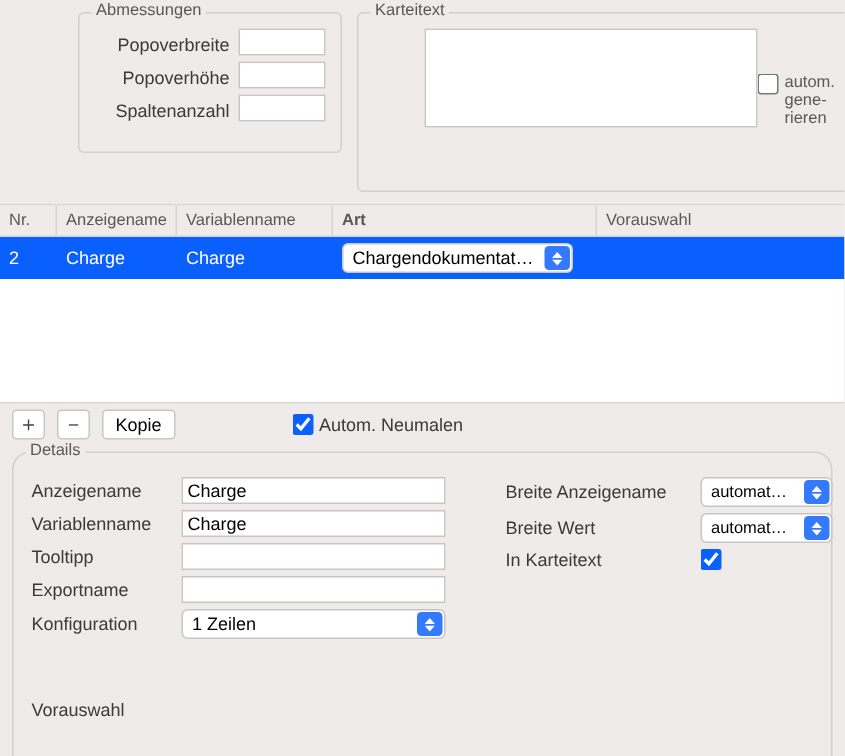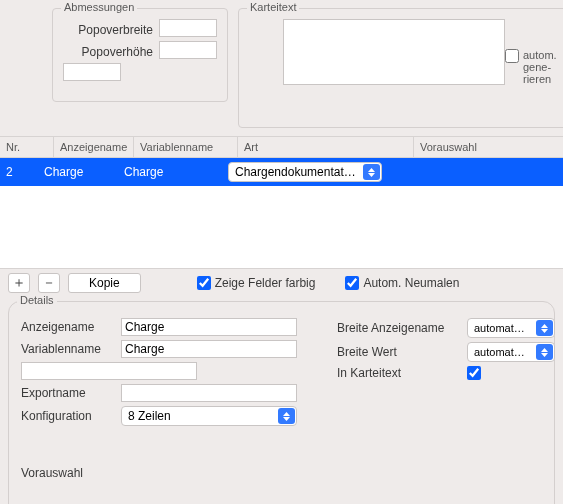--- a/index.html
+++ b/index.html
@@ -103,24 +103,24 @@
   display:flex;
   background: var(--bg);
   border-bottom: 1px solid #d7d3d2;
   font-size: 11px;
   color: var(--light-text);
 }
 .th {
   padding: 4px 6px;
   border-right: 1px solid #d7d3d2;
 }
-.th.nr { width: 54px; }
+.th.nr { width: 38px; }
 .th.an { width: 80px; }
 .th.vn { width: 104px; }
-.th.ar { width: 176px; }
+.th.ar { width: 176px; font-weight: bold; }
 .th.va { flex: 1; border-right:none;}
 .tbody { height: 110px; }
 .trow {
   display:flex;
   height: 28px;
   align-items: center;
 }
 .trow.selected {
   background: var(--row-selected);
   color: var(--white);
@@ -173,21 +173,21 @@
   width:22px; height:20px;
   border: 1px solid #c9c5c4;
   background: var(--white);
   border-radius: 3px;
   display:flex; align-items:center; justify-content:center;
   font-size: 14px;
   color:#444;
 }
 .btn-txt {
   height:20px;
-  padding: 0 20px;
+  padding: 0 8px;
   border: 1px solid #c9c5c4;
   background: var(--white);
   border-radius: 3px;
   display:flex; align-items:center;
   font-size:12px;
 }
 .check-label {
   display:flex; align-items:center; gap:4px;
   font-size:12px;
 }
@@ -248,20 +248,21 @@
     <span class="fieldset-legend">Abmessungen</span>
     <div class="form-row">
       <label>Popoverbreite</label>
       <input class="num-input" value="" style="">
     </div>
     <div class="form-row">
       <label>Popoverhöhe</label>
       <input class="num-input" value="" style="">
     </div>
     <div class="form-row">
+      <label>Spaltenanzahl</label>
       <input class="num-input" value="" style="">
     </div>
   </div>
 
   <div class="fieldset kartei">
     <span class="fieldset-legend">Karteitext</span>
     <div class="kartei-inner">
       <textarea class="textarea" style=""></textarea>
       <div class="auto-gen">
         <input type="checkbox" style="">
@@ -300,24 +301,20 @@
       <div class="td va"></div>
     </div>
   </div>
 </div>
 
 <div class="tool-row">
   <button class="sq-btn">＋</button>
   <button class="sq-btn">－</button>
   <button class="btn-txt">Kopie</button>
   <div style="width:40px"></div>
-  <label class="check-label">
-    <input type="checkbox" checked="" style="">
-    <span>Zeige Felder farbig</span>
-  </label>
   <div style="width:14px"></div>
   <label class="check-label">
     <input type="checkbox" checked="" style="">
     <span>Autom. Neumalen</span>
   </label>
 </div>
 
 <div class="details-wrap">
   <div class="details-fieldset">
     <span class="details-legend">Details</span>
@@ -325,30 +322,31 @@
       <div class="dcol-left">
         <div class="drow">
           <label>Anzeigename</label>
           <input class="text-input" value="Charge" style="">
         </div>
         <div class="drow">
           <label>Variablenname</label>
           <input class="text-input" value="Charge" style="">
         </div>
         <div class="drow">
+          <label>Tooltipp</label>
           <input class="text-input" value="" style="">
         </div>
         <div class="drow">
           <label>Exportname</label>
           <input class="text-input" value="" style="">
         </div>
         <div class="drow">
           <label>Konfiguration</label>
           <div class="combo wide">
-            <span>8 Zeilen</span>
+            <span>1 Zeilen</span>
             <span class="arrow">
               <svg width="7" height="4" viewBox="0 0 7 4">
                   <path d="M0 4 L3.5 0 L7 4 Z" fill="#fff"></path>
                 </svg>
               <svg width="7" height="4" viewBox="0 0 7 4">
                   <path d="M0 0 L3.5 4 L7 0 Z" fill="#fff"></path>
                 </svg>
             </span>
           </div>
         </div>

